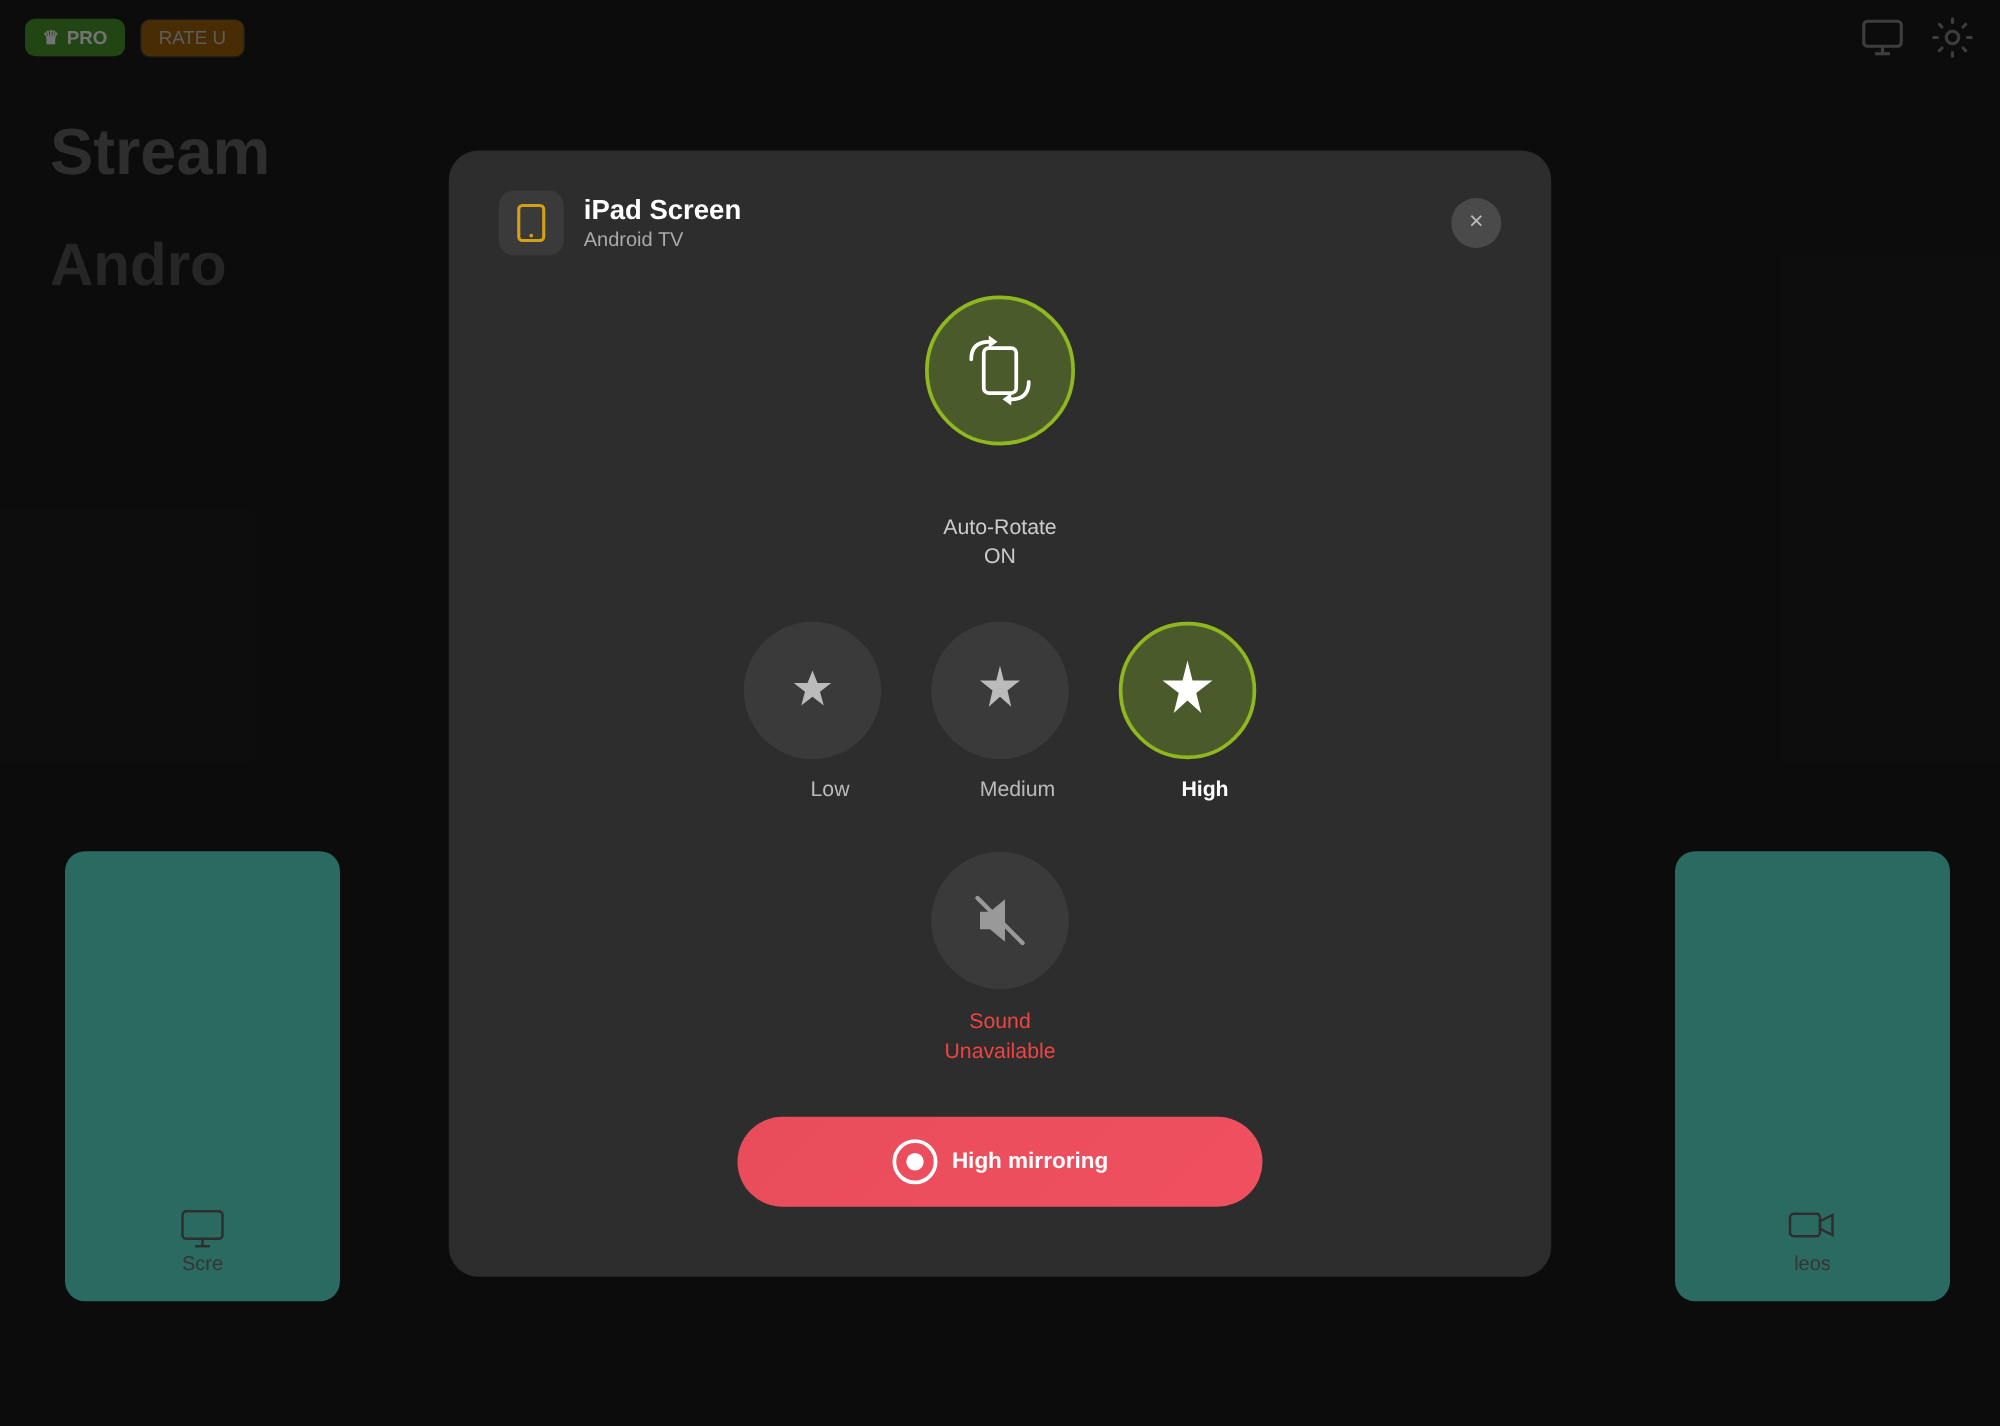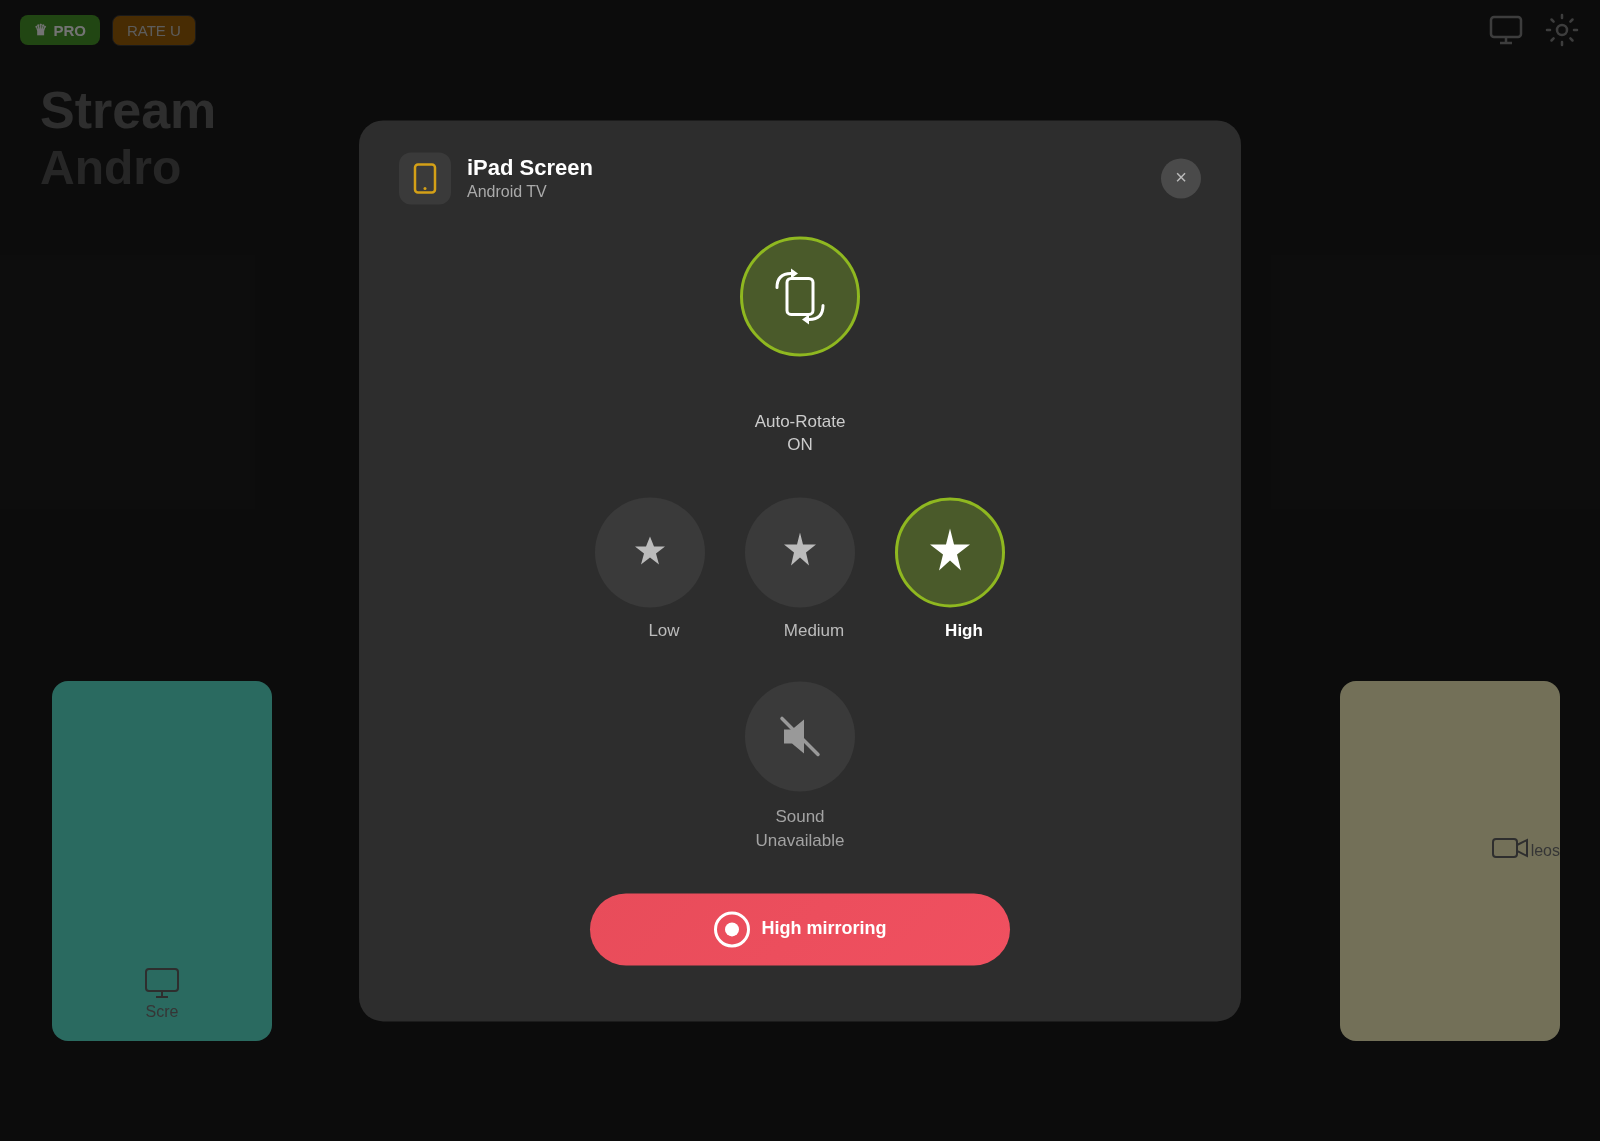--- a/index.html
+++ b/index.html
@@ -56,35 +56,36 @@
     .bg-top-right {
       position: absolute;
       top: 12px;
       right: 20px;
       display: flex;
       gap: 20px;
     }
 
     .bg-main-text {
       position: absolute;
-      top: 80px;
+      top: 92px;
       left: 40px;
       color: #555;
     }
 
     .bg-main-text h1 {
       font-size: 52px;
       font-weight: 700;
       color: #666;
     }
 
     .bg-main-text h2 {
       font-size: 48px;
       font-weight: 700;
       color: #555;
+      margin-top: 33px;
     }
 
     
     .bg-card-left {
       position: absolute;
       bottom: 100px;
       left: 52px;
       width: 220px;
       height: 360px;
       background: #5eead4;
@@ -97,24 +98,24 @@
       color: #777;
       font-size: 16px;
     }
 
     .bg-card-right {
       position: absolute;
       bottom: 100px;
       right: 40px;
       width: 220px;
       height: 360px;
-      background: #fef9c3;
+      background: #5eead4;
       border-radius: 16px;
       display: flex;
-      flex-direction: row;
+      flex-direction: column;
       align-items: center;
       justify-content: flex-end;
       padding-bottom: 20px;
       color: #777;
       font-size: 16px;
     }
 
     
     .overlay {
       position: absolute;
@@ -284,21 +285,21 @@
       border-radius: 50%;
       background: #3a3a3a;
       display: flex;
       align-items: center;
       justify-content: center;
       margin-bottom: 14px;
     }
 
     .sound-label {
       font-size: 17px;
-      color: #a3a3a3;
+      color: #ef4444;
       text-align: center;
       line-height: 1.4;
     }
 
     
     .mirror-btn {
       width: 420px;
       height: 72px;
       background: linear-gradient(135deg, #e84c5a, #f05060);
       border: none;

